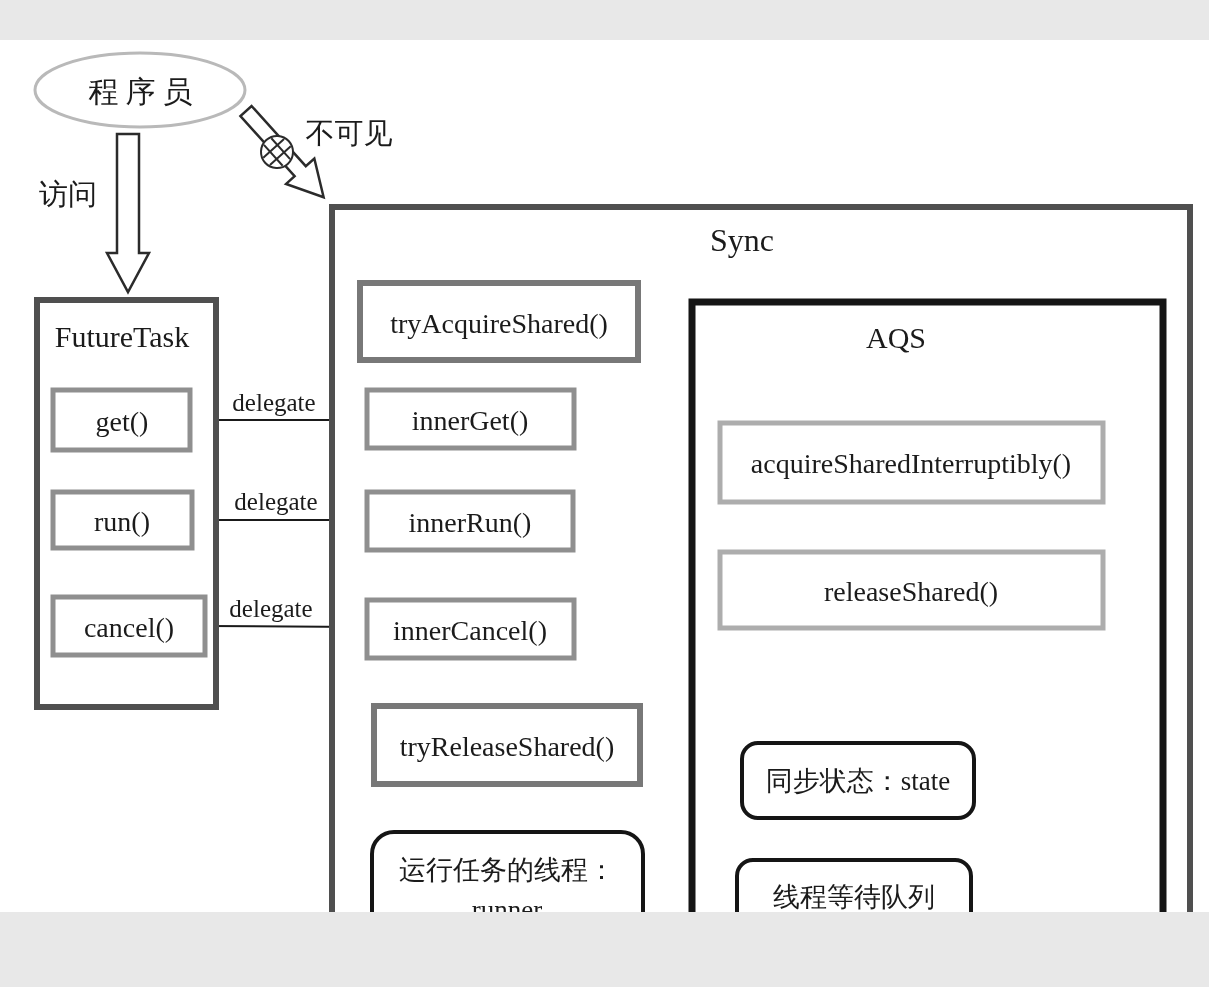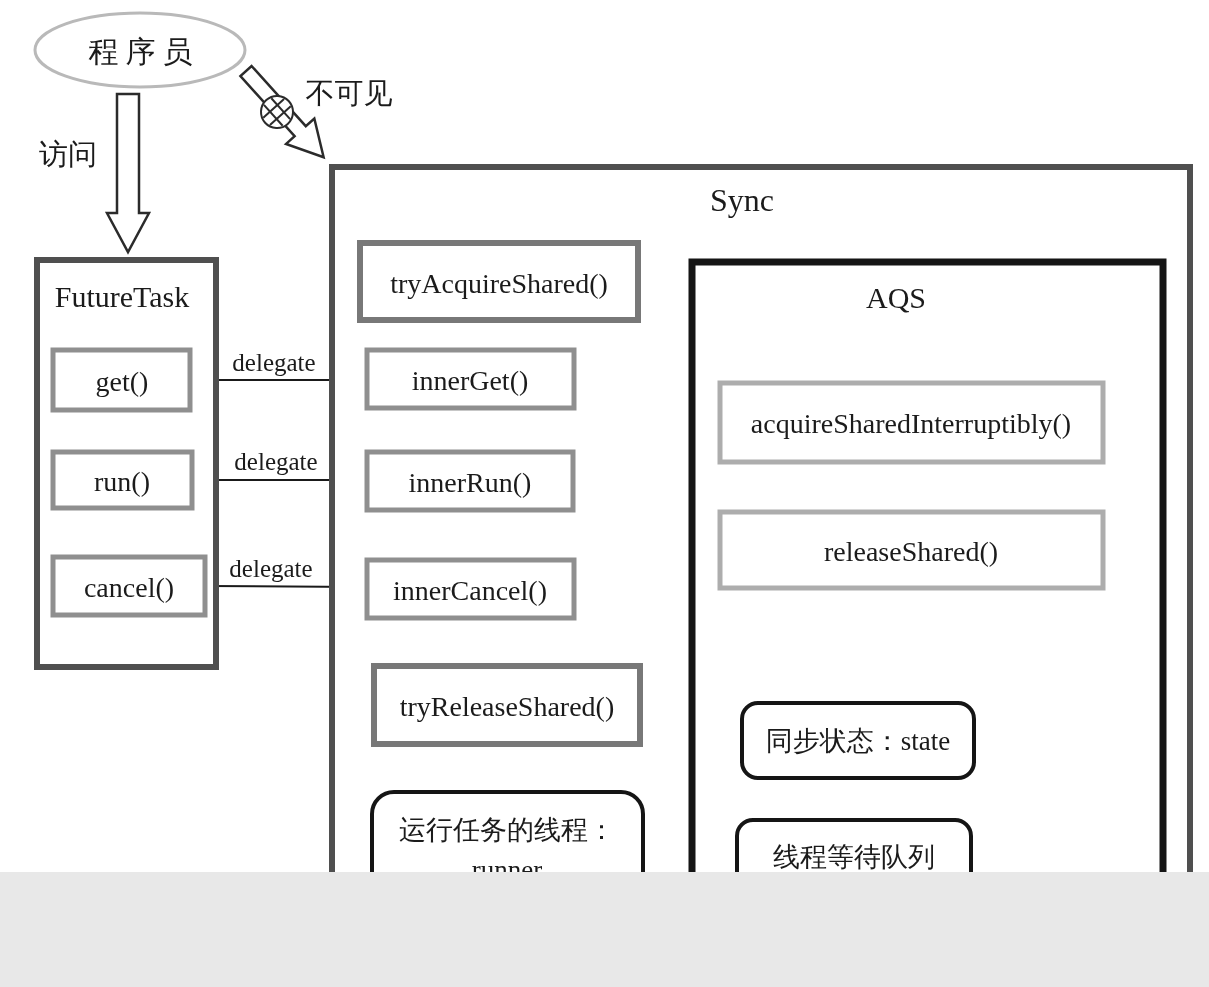--- a/index.html
+++ b/index.html
@@ -4,20 +4,21 @@
 <style>
   :root{
     --canvas_bg:#ffffff; --line:#1a1a1a; --border_dark:#4f4f4f; --border_mid:#8f8f8f;
     --border_steel:#787878; --border_light:#adadad; --border_black:#151515;
     --ellipse_stroke:#b9b9b9; --text:#1b1b1b;
   }
   html,body{margin:0;padding:0;background:#e8e8e8;}
   .stage{
     width:1209px;height:872px;background:var(--canvas_bg);position:relative;
     font-family:"Liberation Serif","DejaVu Serif",serif;
+    margin-top:40px;
   }
   svg{display:block;}
   svg text{
     font-family:"Liberation Serif","DejaVu Serif",serif;
     fill:var(--text);
     text-anchor:middle;
     dominant-baseline:central;
   }
   .t-actor{font-size:30px;letter-spacing:7px;}
   .t-cn{font-size:29px;}

